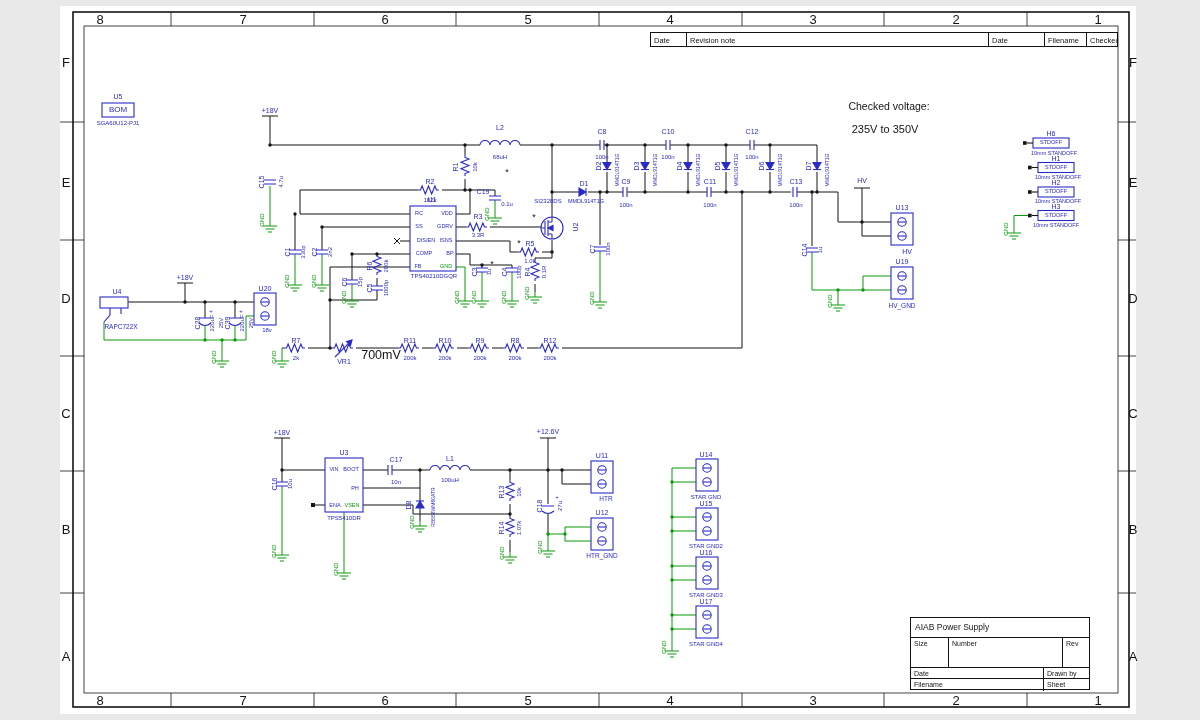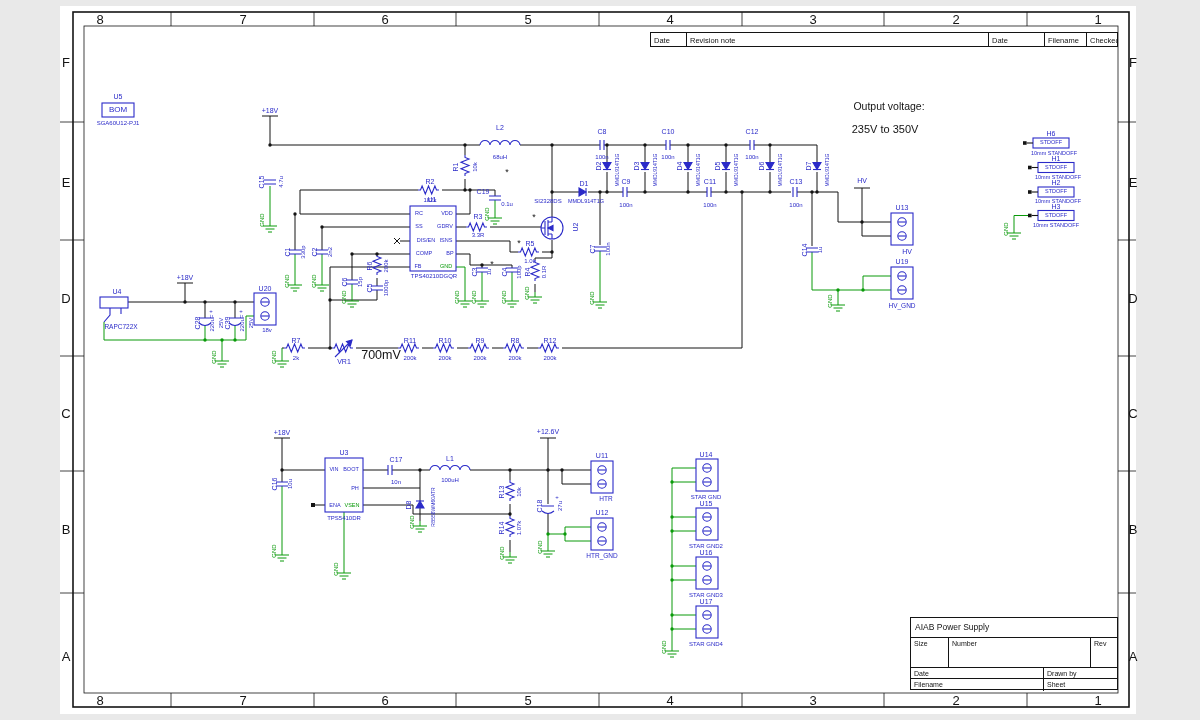--- a/index.html
+++ b/index.html
@@ -9,21 +9,21 @@
   svg{position:absolute;left:0;top:0}
   #labels{position:absolute;left:0;top:0;width:1200px;height:720px;pointer-events:none}
   .lbl{position:absolute;white-space:nowrap;line-height:1;transform:translate(-50%,-50%)}
   .lbl.r{transform:translate(-50%,-50%) rotate(-90deg)}
   .cb{color:#2a2ac8}.ck{color:#141414}.cg{color:#0a9a0a}
   .sk{stroke:#141414;fill:none}.sb{stroke:#2a2ac8;fill:none}.sg{stroke:#0a9a0a;fill:none}
   .fb{stroke:#2a2ac8;fill:#2a2ac8}
   .revtab{position:absolute;left:650px;top:32px;width:468px;height:15px;display:flex;border:1px solid #141414;box-sizing:border-box;background:#fff;color:#141414}
   .rc{border-right:1px solid #141414;font-size:7.5px;padding:2.5px 0 0 3px;box-sizing:border-box;overflow:hidden}
   .rc:last-child{border-right:none}
-  .tblock{position:absolute;left:910px;top:617px;width:208px;height:73px;border:1px solid #141414;box-sizing:border-box;background:#fff;color:#141414;font-size:7px}
+  .tblock{position:absolute;left:910px;top:617px;width:180px;height:73px;border:1px solid #141414;box-sizing:border-box;background:#fff;color:#141414;font-size:7px}
   .trow{box-sizing:border-box;border-bottom:1px solid #141414;display:flex}
   .trow:last-child{border-bottom:none}
   .tcell{box-sizing:border-box;border-right:1px solid #141414;padding:1.5px 0 0 3px;overflow:hidden}
   .tcell:last-child{border-right:none}
   .ttitle{font-size:8.5px;padding-top:4px;padding-left:4px;height:20px;box-sizing:border-box;border-bottom:1px solid #141414}
 </style>
 </head>
 <body>
 
 <div id="stage">
@@ -370,21 +370,21 @@
       <div class="lbl cb r" style="left: 808px; top: 166px; font-size: 7px;">D7</div>
       <div class="lbl cb r" style="left: 827px; top: 170px; font-size: 5px;">MMDL914T1G</div>
       <div class="lbl cb" style="left: 862px; top: 180px; font-size: 7px;">HV</div>
       <div class="lbl cb" style="left: 902px; top: 207px; font-size: 7px;">U13</div>
       <div class="lbl cb" style="left: 907px; top: 251px; font-size: 7px;">HV</div>
       <div class="lbl cb r" style="left: 804px; top: 250px; font-size: 7px;">C14</div>
       <div class="lbl cb r" style="left: 820px; top: 250px; font-size: 6px;">1u</div>
       <div class="lbl cb" style="left: 902px; top: 261px; font-size: 7px;">U19</div>
       <div class="lbl cb" style="left: 902px; top: 306px; font-size: 6.5px;">HV_GND</div>
       <div class="lbl cg r" style="left: 830px; top: 301px; font-size: 6px;">GND</div>
-      <div class="lbl ck" style="left: 889px; top: 106px; font-size: 10.5px;">Output voltage:</div>
+      <div class="lbl ck" style="left: 889px; top: 106px; font-size: 10.5px;">Checked voltage:</div>
       <div class="lbl ck" style="left: 885px; top: 129px; font-size: 11px;">235V to 350V</div>
       <div class="lbl cb" style="left: 117px; top: 291px; font-size: 7px;">U4</div>
       <div class="lbl cb" style="left: 121px; top: 327px; font-size: 6.5px;">RAPC722X</div>
       <div class="lbl cb" style="left: 185px; top: 277px; font-size: 7px;">+18V</div>
       <div class="lbl cb r" style="left: 197px; top: 323px; font-size: 7px;">C28</div>
       <div class="lbl cb r" style="left: 212px; top: 323px; font-size: 6px;">220uF</div>
       <div class="lbl cb r" style="left: 221px; top: 323px; font-size: 6px;">25V</div>
       <div class="lbl cb" style="left: 211px; top: 311px; font-size: 6px;">+</div>
       <div class="lbl cb r" style="left: 227px; top: 323px; font-size: 7px;">C39</div>
       <div class="lbl cb r" style="left: 242px; top: 323px; font-size: 6px;">220uF</div>

